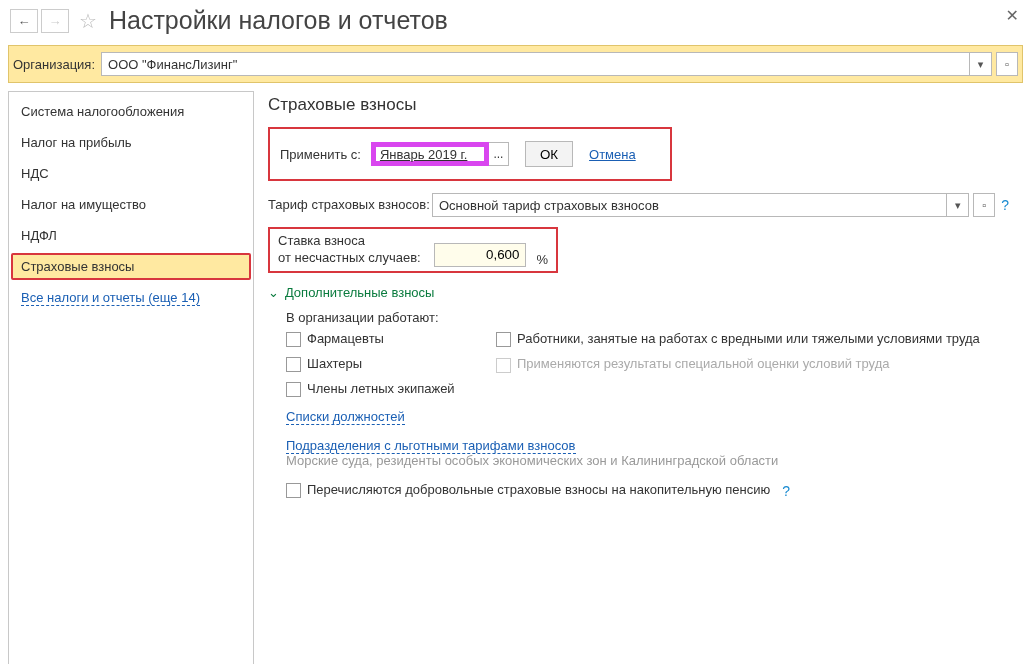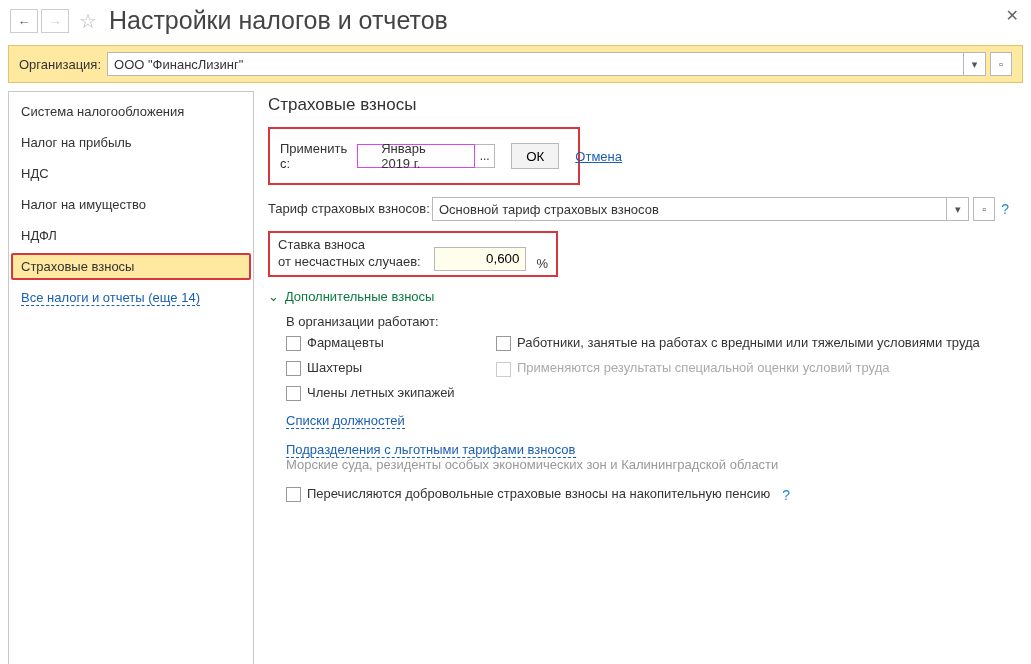--- a/index.html
+++ b/index.html
@@ -48,21 +48,21 @@
     position: absolute;
     right: 12px;
     top: 6px;
     font-size: 16px;
     color: #666;
     cursor: pointer;
   }
   .org-bar {
     background: #ffe9a1;
     border: 1px solid #e0c46b;
-    padding: 6px 10px;
+    padding: 6px 4px;
     display: flex;
     align-items: center;
     margin: 0 8px;
   }
   .org-label { margin-right: 6px; }
   .org-field {
     flex: 1;
     display: flex;
     align-items: stretch;
   }
@@ -127,35 +127,36 @@
     color: #333;
     margin-bottom: 12px;
   }
   .apply-box {
     border: 2px solid #d8363e;
     padding: 12px 10px;
     display: flex;
     align-items: center;
     gap: 6px;
     margin-bottom: 12px;
-    width: 312px;
+    width: 404px;
   }
   .apply-label { margin-right: 4px; }
   .date-field {
     display: flex;
     align-items: stretch;
   }
   .date-input {
-    border: 1px solid #d946ef;
+    border: 5px solid #d946ef;
     height: 24px;
     width: 118px;
-    padding: 0 23px;
-    display: flex;
-    align-items: center;
-    background: #fff;
+    padding: 0 4px;
+    display: flex;
+    align-items: center;
+    background: #fff;
+    text-decoration: underline;
   }
   .ellipsis-btn {
     width: 20px;
     height: 24px;
     border: 1px solid #b8b8b8;
     border-left: none;
     background: #fff;
     display: flex;
     align-items: center;
     justify-content: center;

